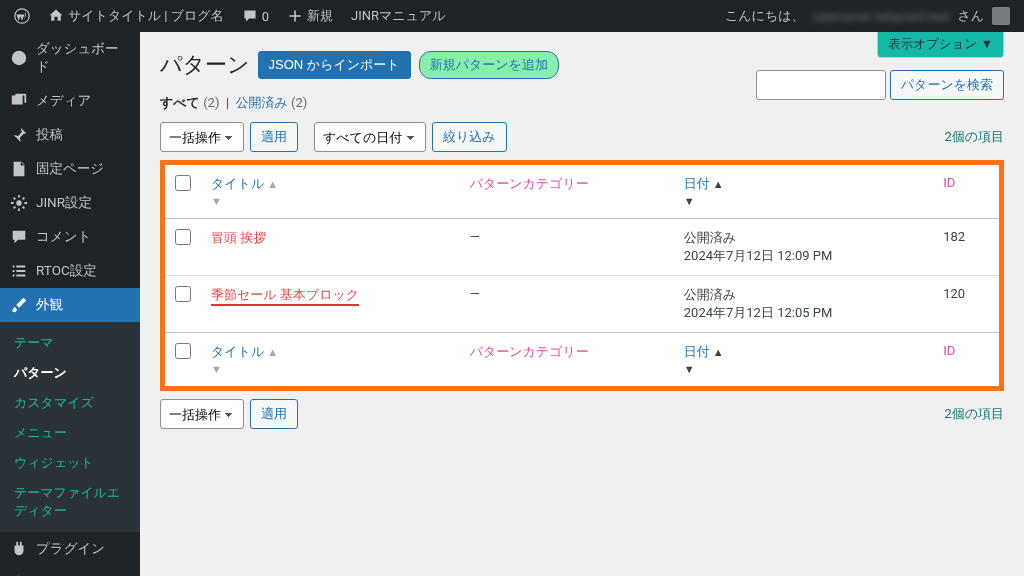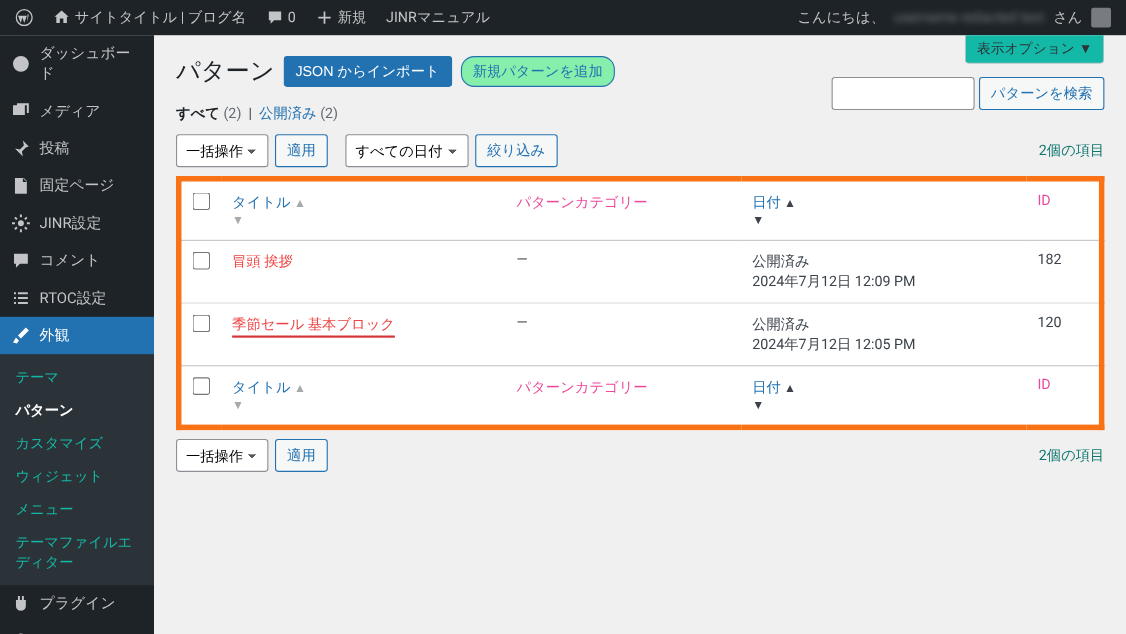--- a/index.html
+++ b/index.html
@@ -147,22 +147,22 @@
     <div class="sidebar-item open">
         <svg class="sb-icon" viewBox="0 0 20 20">
           <path d="M15 2l3 3-8 8-3-3zM5 12l3 3-2 3-4-1z"></path>
         </svg>
         <span>外観</span>
       </div>
     <div class="submenu">
       <div class="submenu-item">テーマ</div>
       <div class="submenu-item current">パターン</div>
       <div class="submenu-item">カスタマイズ</div>
+      <div class="submenu-item">メニュー</div>
       <div class="submenu-item">ウィジェット</div>
-      <div class="submenu-item">メニュー</div>
       <div class="submenu-item">テーマファイルエディター</div>
     </div>
     <div class="sidebar-item">
         <svg class="sb-icon" viewBox="0 0 20 20">
           <path d="M7 2v4H5v6a5 5 0 0010 0V6h-2V2h-2v4H9V2z"></path>
         </svg>
         <span>プラグイン</span>
       </div>
     <div class="sidebar-item">
         <svg class="sb-icon" viewBox="0 0 20 20">

